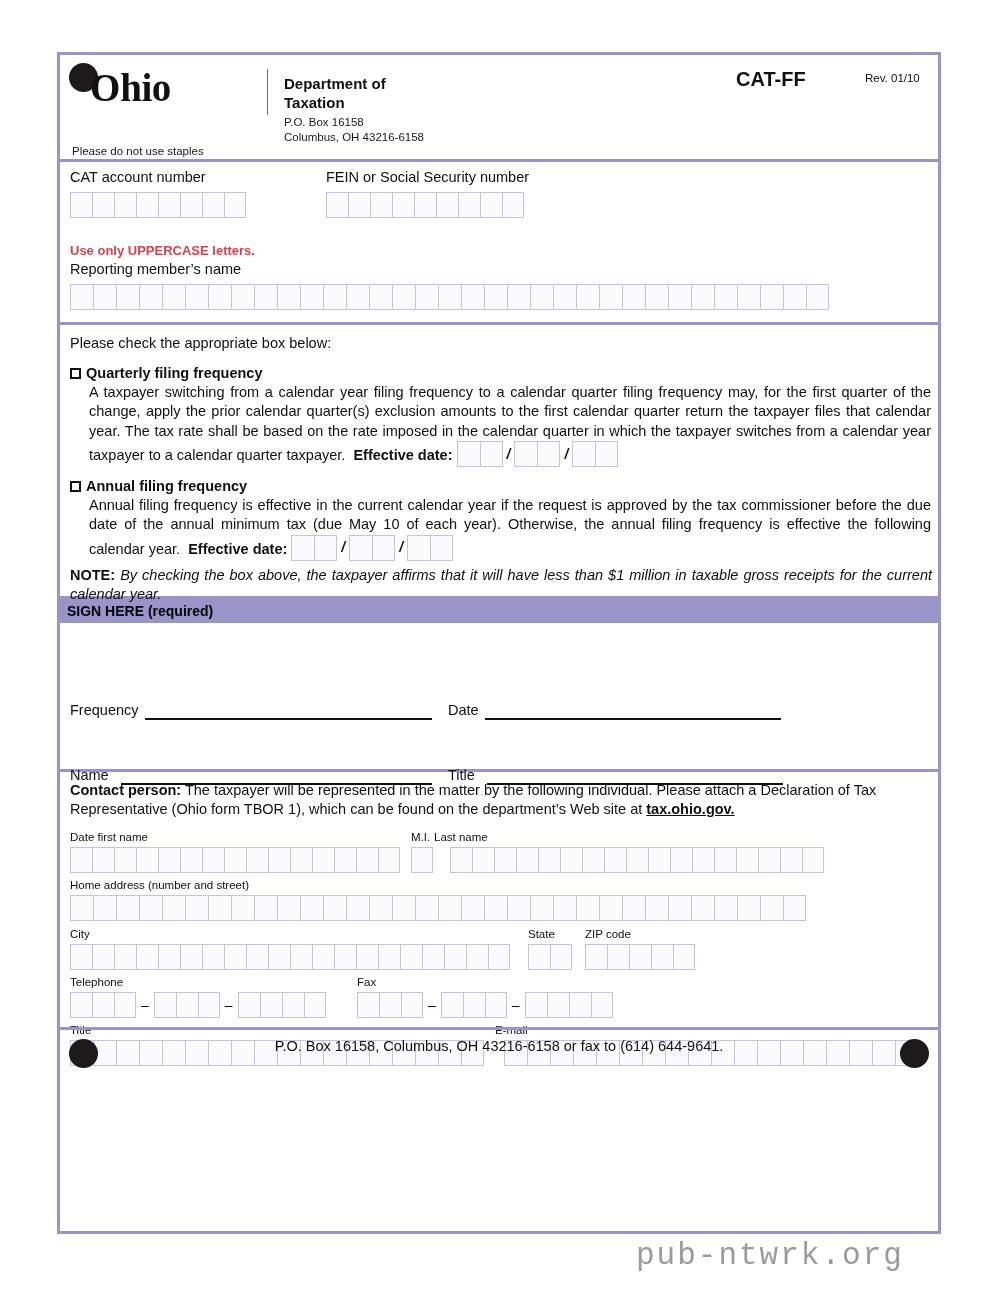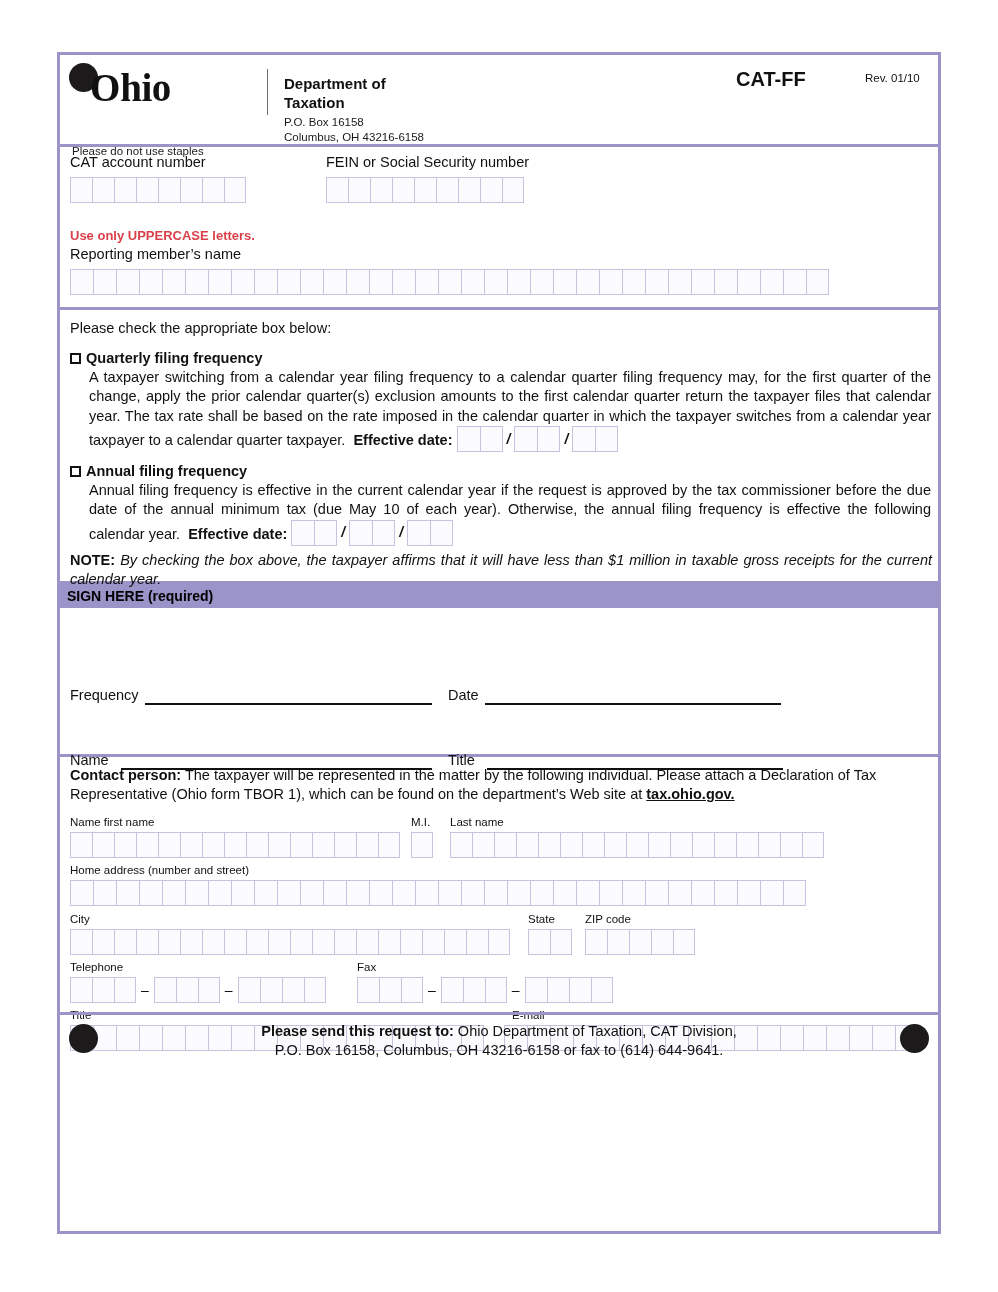--- a/index.html
+++ b/index.html
@@ -17,21 +17,21 @@
     position: absolute;
     left: 57px; top: 52px;
     width: 884px; height: 1182px;
     border: 3px solid #9a94c8;
     background: #ffffff;
   }
 
   .band { border-bottom: 3px solid #9a94c8; }
 
   
-  .hdr { position: relative; height: 92px; }
+  .hdr { position: relative; height: 107px; }
   .dot-tl {
     position: absolute; left: 9px; top: 8px;
     width: 29px; height: 29px; border-radius: 50%;
     background: #1c1a1a;
   }
   .ohio-logo {
     position: absolute; left: 30px; top: 13px;
     font-family: "Liberation Serif", serif;
     font-weight: bold; font-size: 39px; letter-spacing: -0.5px;
     color: #111; line-height: 1;
@@ -288,21 +288,21 @@
 
       <div class="pos lbl" style="left:388px; top:144px;">Title</div>
       <div class="pos ruleline" style="left:427px; top:160px; width:296px;"></div>
     </div>
 
     <div class="sect" style="height:255px;">
       <div class="pos ptxt" style="left:10px; top:9px; width:862px;">
         <span class="bold">Contact person:</span><span> The taxpayer will be represented in the matter by the following individual. Please attach a Declaration of Tax Representative (Ohio form TBOR 1), which can be found on the department’s Web site at </span><span class="bold" style="text-decoration:underline;">tax.ohio.gov.</span>
       </div>
 
-      <div class="pos lbl-sm" style="left:10px; top:59px;">Name first name</div>
+      <div class="pos lbl-sm" style="left:10px; top:59px;">Date first name</div>
       <div class="pos comb tight" id="c-first" style="left:10px; top:75px;">
           <span class="cell" style="width: 22px; height: 26px;"></span>
           <span class="cell" style="width: 22px; height: 26px;"></span>
           <span class="cell" style="width: 22px; height: 26px;"></span>
           <span class="cell" style="width: 22px; height: 26px;"></span>
           <span class="cell" style="width: 22px; height: 26px;"></span>
           <span class="cell" style="width: 22px; height: 26px;"></span>
           <span class="cell" style="width: 22px; height: 26px;"></span>
           <span class="cell" style="width: 22px; height: 26px;"></span>
           <span class="cell" style="width: 22px; height: 26px;"></span>
@@ -312,21 +312,21 @@
           <span class="cell" style="width: 22px; height: 26px;"></span>
           <span class="cell" style="width: 22px; height: 26px;"></span>
           <span class="cell" style="width: 22px; height: 26px;"></span>
         </div>
 
       <div class="pos lbl-sm" style="left:351px; top:59px;">M.I.</div>
       <div class="pos comb tight" id="c-mi" style="left:351px; top:75px;">
           <span class="cell" style="width: 22px; height: 26px;"></span>
         </div>
 
-      <div class="pos lbl-sm" style="left:390px; top:59px;">Last name</div>
+      <div class="pos lbl-sm" style="left:374px; top:59px;">Last name</div>
       <div class="pos comb tight" id="c-last" style="left:390px; top:75px;">
           <span class="cell" style="width: 22px; height: 26px;"></span>
           <span class="cell" style="width: 22px; height: 26px;"></span>
           <span class="cell" style="width: 22px; height: 26px;"></span>
           <span class="cell" style="width: 22px; height: 26px;"></span>
           <span class="cell" style="width: 22px; height: 26px;"></span>
           <span class="cell" style="width: 22px; height: 26px;"></span>
           <span class="cell" style="width: 22px; height: 26px;"></span>
           <span class="cell" style="width: 22px; height: 26px;"></span>
           <span class="cell" style="width: 22px; height: 26px;"></span>
@@ -474,21 +474,21 @@
           <span class="cell" style="width: 23px; height: 26px;"></span>
           <span class="cell" style="width: 23px; height: 26px;"></span>
           <span class="cell" style="width: 23px; height: 26px;"></span>
           <span class="cell" style="width: 23px; height: 26px;"></span>
           <span class="cell" style="width: 23px; height: 26px;"></span>
           <span class="cell" style="width: 23px; height: 26px;"></span>
           <span class="cell" style="width: 23px; height: 26px;"></span>
           <span class="cell" style="width: 23px; height: 26px;"></span>
         </div>
 
-      <div class="pos lbl-sm" style="left:452px; top:252px;">E-mail</div>
+      <div class="pos lbl-sm" style="left:435px; top:252px;">E-mail</div>
       <div class="pos comb tight" id="c-email" style="left:444px; top:268px;">
           <span class="cell" style="width: 23px; height: 26px;"></span>
           <span class="cell" style="width: 23px; height: 26px;"></span>
           <span class="cell" style="width: 23px; height: 26px;"></span>
           <span class="cell" style="width: 23px; height: 26px;"></span>
           <span class="cell" style="width: 23px; height: 26px;"></span>
           <span class="cell" style="width: 23px; height: 26px;"></span>
           <span class="cell" style="width: 23px; height: 26px;"></span>
           <span class="cell" style="width: 23px; height: 26px;"></span>
           <span class="cell" style="width: 23px; height: 26px;"></span>
@@ -501,22 +501,20 @@
           <span class="cell" style="width: 23px; height: 26px;"></span>
           <span class="cell" style="width: 23px; height: 26px;"></span>
           <span class="cell" style="width: 23px; height: 26px;"></span>
         </div>
     </div>
 
     <div class="footer">
       <div class="dot-f" style="left:9px;"></div>
       <div class="dot-f" style="right:9px;"></div>
       <div class="pos" style="left:0; top:7px; width:100%; text-align:center;">
-        <div class="ptxt">
-          <span class="bold">Please send this request to:</span><span> Ohio Department of Taxation, CAT Division,</span>
-        </div>
         <div class="ptxt">P.O. Box 16158, Columbus, OH 43216-6158 or fax to (614) 644-9641.</div>
       </div>
     </div>
 
   </div>
 
+  <div class="wm">pub-ntwrk.org</div>
 </div>
 
 </body></html>

